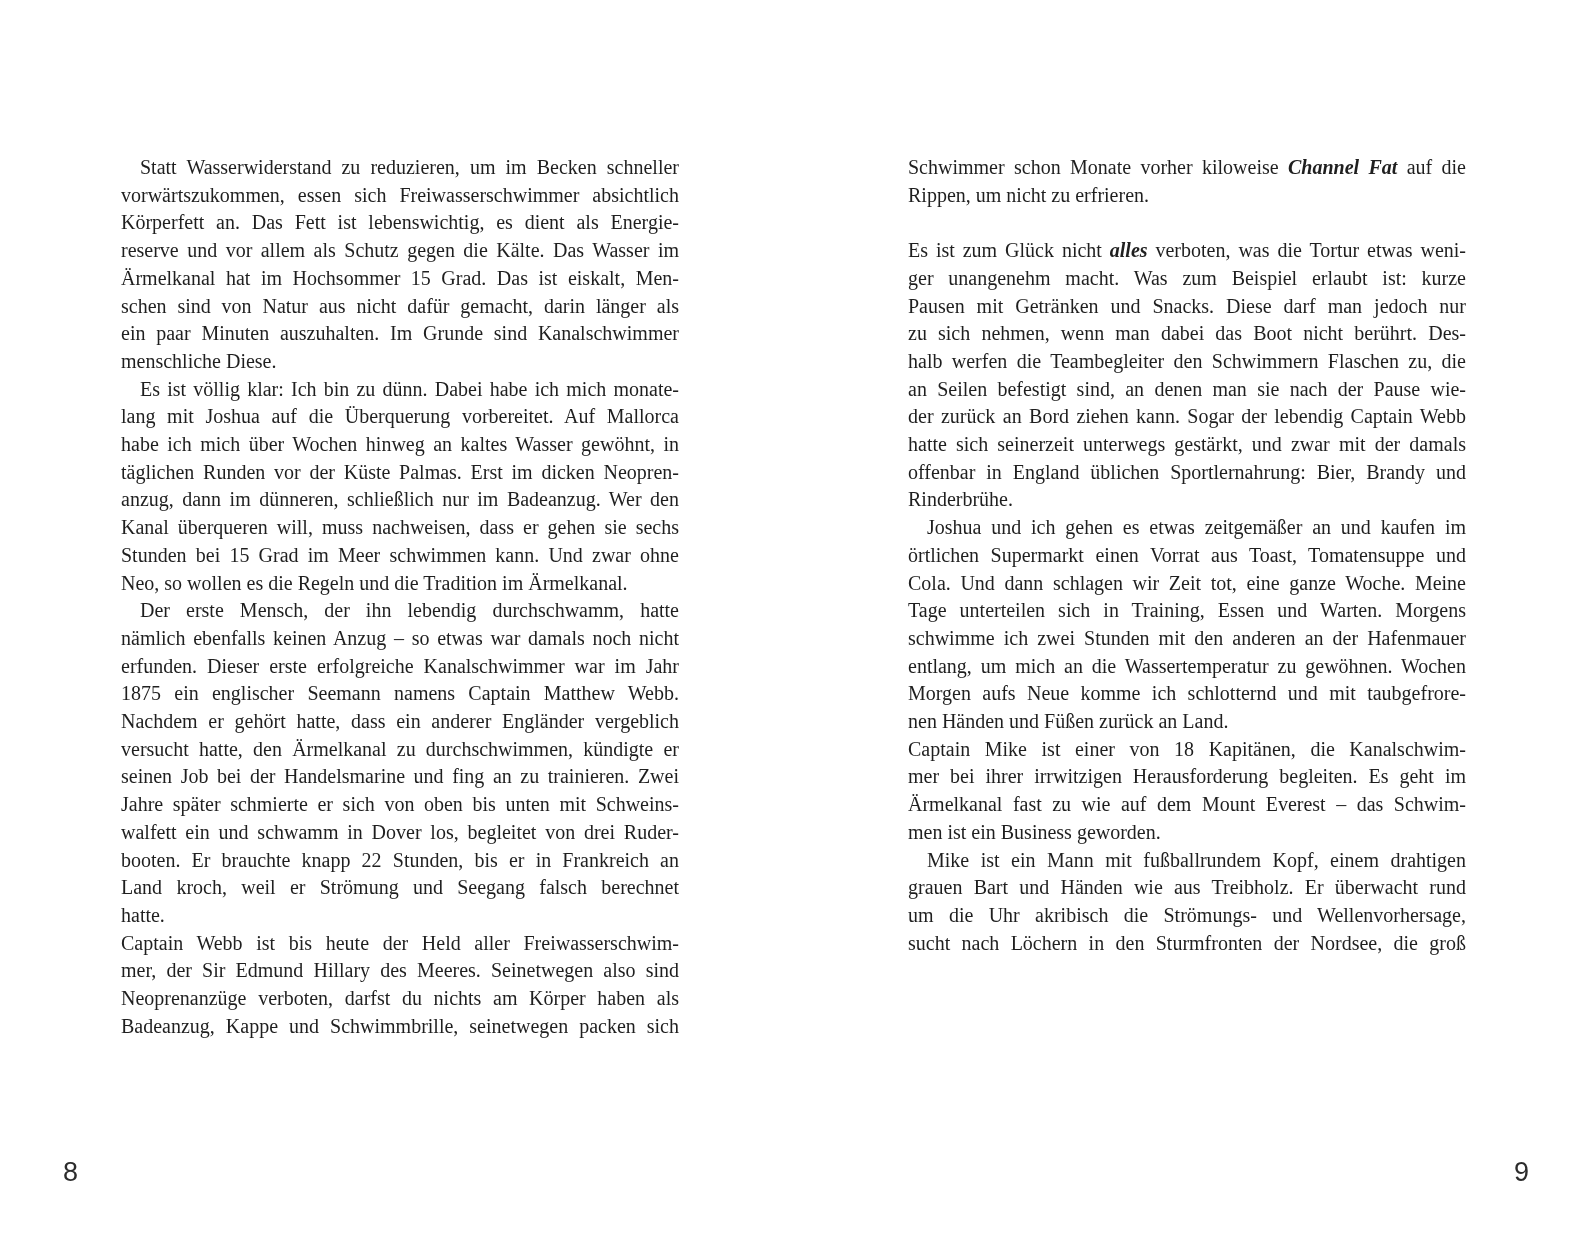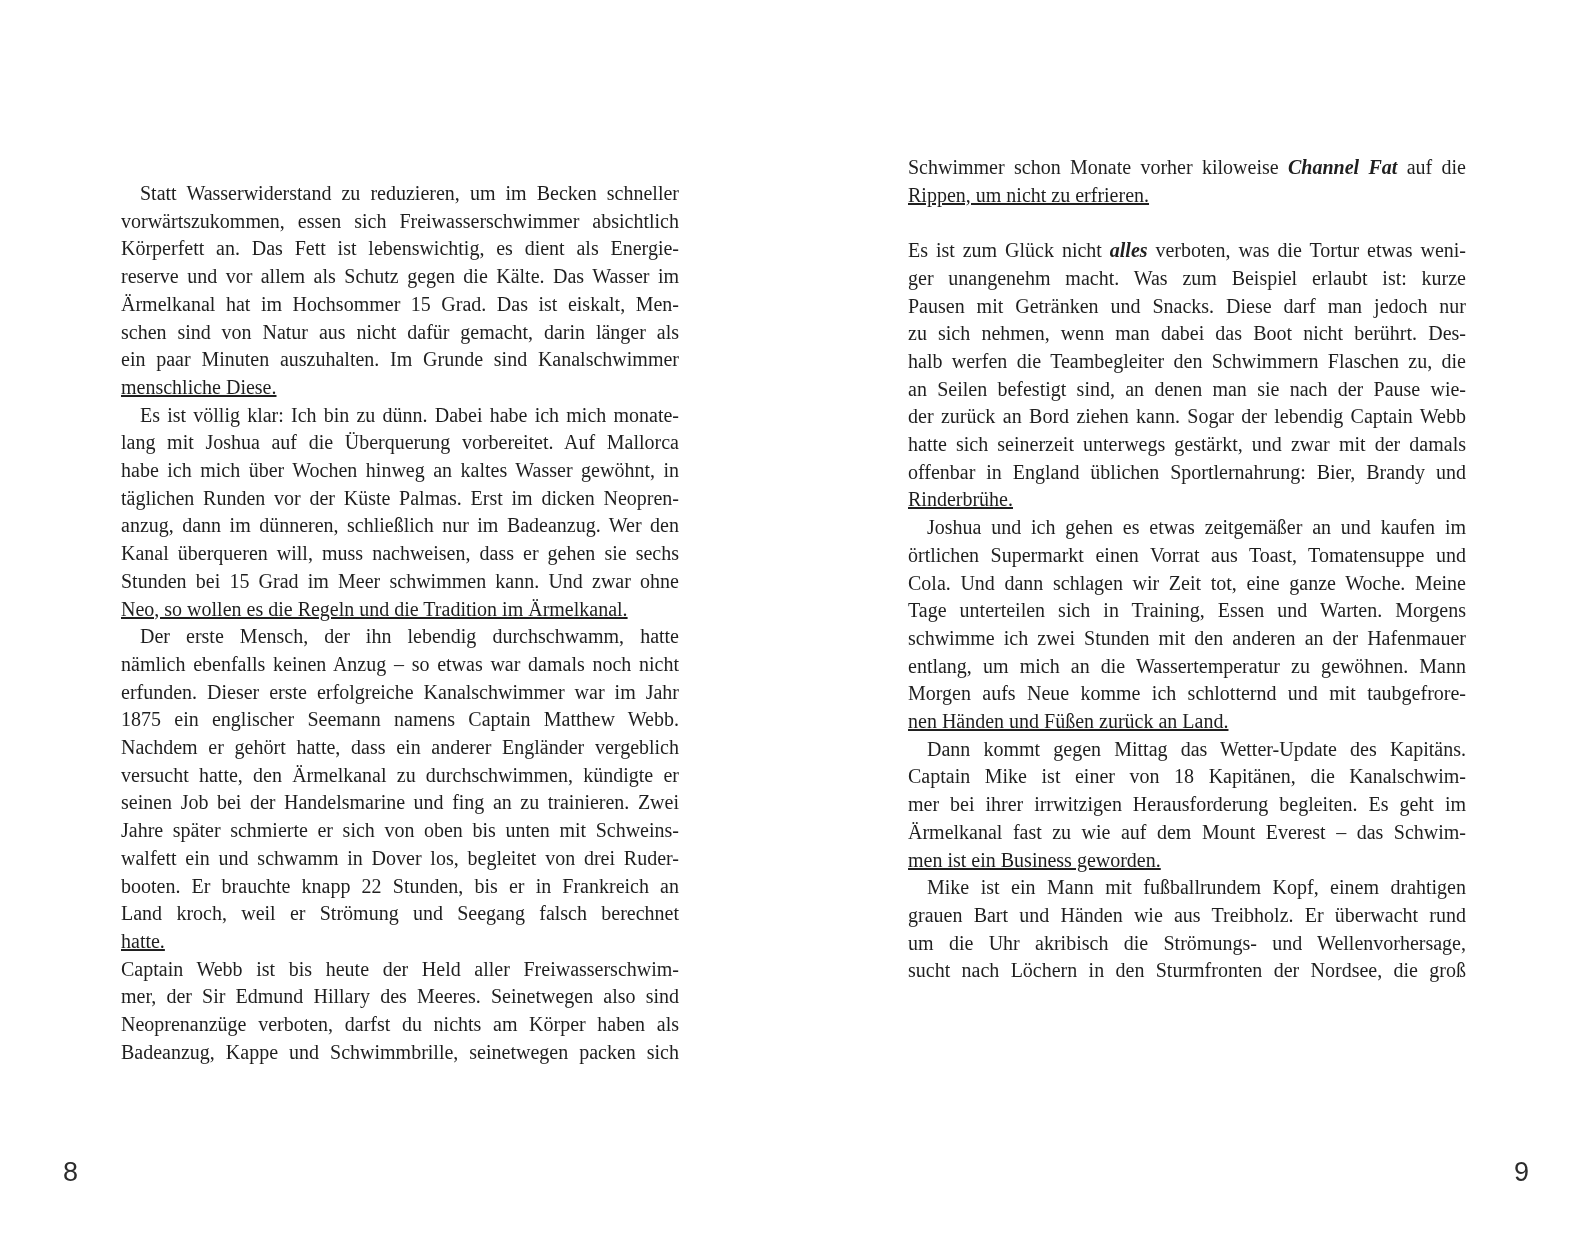--- a/index.html
+++ b/index.html
@@ -20,31 +20,31 @@
     inset: 0;
     background: #ffffff;
   }
   .text-column {
     position: absolute;
     top: 154px;
     width: 558px;
     font-size: 20px;
     line-height: 27.7px;
   }
-  #col-left  { left: 121px; margin-top: 26px; }
+  #col-left  { left: 121px; }
   #col-right { left: 908px; }
   .paragraph { margin: 0; padding: 0; }
   .paragraph.blank { height: 27.7px; }
   .line {
     text-align: justify;
     text-align-last: justify;
     text-justify: inter-word;
     white-space: normal;
   }
-  .line.last { text-align-last: left; text-decoration: underline; }
+  .line.last { text-align-last: left; }
   .line.indent { text-indent: 19px; }
   .line em { font-style: italic; font-weight: bold; }
   .folio {
     position: absolute;
     top: 1157px;
     font-family: "Liberation Sans", "DejaVu Sans", sans-serif;
     font-weight: 300;
     font-size: 27px;
     color: #2c2c2c;
   }
@@ -116,26 +116,25 @@
         <div class="line"><span>hatte sich seinerzeit unterwegs gestärkt, und zwar mit der damals</span></div>
         <div class="line"><span>offenbar in England üblichen Sportlernahrung: Bier, Brandy und</span></div>
         <div class="line last"><span>Rinderbrühe.</span></div>
       </div>
       <div class="paragraph">
         <div class="line indent"><span>Joshua und ich gehen es etwas zeitgemäßer an und kaufen im</span></div>
         <div class="line"><span>örtlichen Supermarkt einen Vorrat aus Toast, Tomatensuppe und</span></div>
         <div class="line"><span>Cola. Und dann schlagen wir Zeit tot, eine ganze Woche. Meine</span></div>
         <div class="line"><span>Tage unterteilen sich in Training, Essen und Warten. Morgens</span></div>
         <div class="line"><span>schwimme ich zwei Stunden mit den anderen an der Hafenmauer</span></div>
-        <div class="line"><span>entlang, um mich an die Wassertemperatur zu gewöhnen. Mann</span></div>
+        <div class="line"><span>entlang, um mich an die Wassertemperatur zu gewöhnen. Wochen</span></div>
         <div class="line"><span>Morgen aufs Neue komme ich schlotternd und mit taubgefrore-</span></div>
         <div class="line last"><span>nen Händen und Füßen zurück an Land.</span></div>
       </div>
       <div class="paragraph">
-        <div class="line indent"><span>Dann kommt gegen Mittag das Wetter-Update des Kapitäns.</span></div>
         <div class="line"><span>Captain Mike ist einer von 18 Kapitänen, die Kanalschwim-</span></div>
         <div class="line"><span>mer bei ihrer irrwitzigen Herausforderung begleiten. Es geht im</span></div>
         <div class="line"><span>Ärmelkanal fast zu wie auf dem Mount Everest – das Schwim-</span></div>
         <div class="line last"><span>men ist ein Business geworden.</span></div>
       </div>
       <div class="paragraph">
         <div class="line indent"><span>Mike ist ein Mann mit fußballrundem Kopf, einem drahtigen</span></div>
         <div class="line"><span>grauen Bart und Händen wie aus Treibholz. Er überwacht rund</span></div>
         <div class="line"><span>um die Uhr akribisch die Strömungs- und Wellenvorhersage,</span></div>
         <div class="line"><span>sucht nach Löchern in den Sturmfronten der Nordsee, die groß</span></div>

